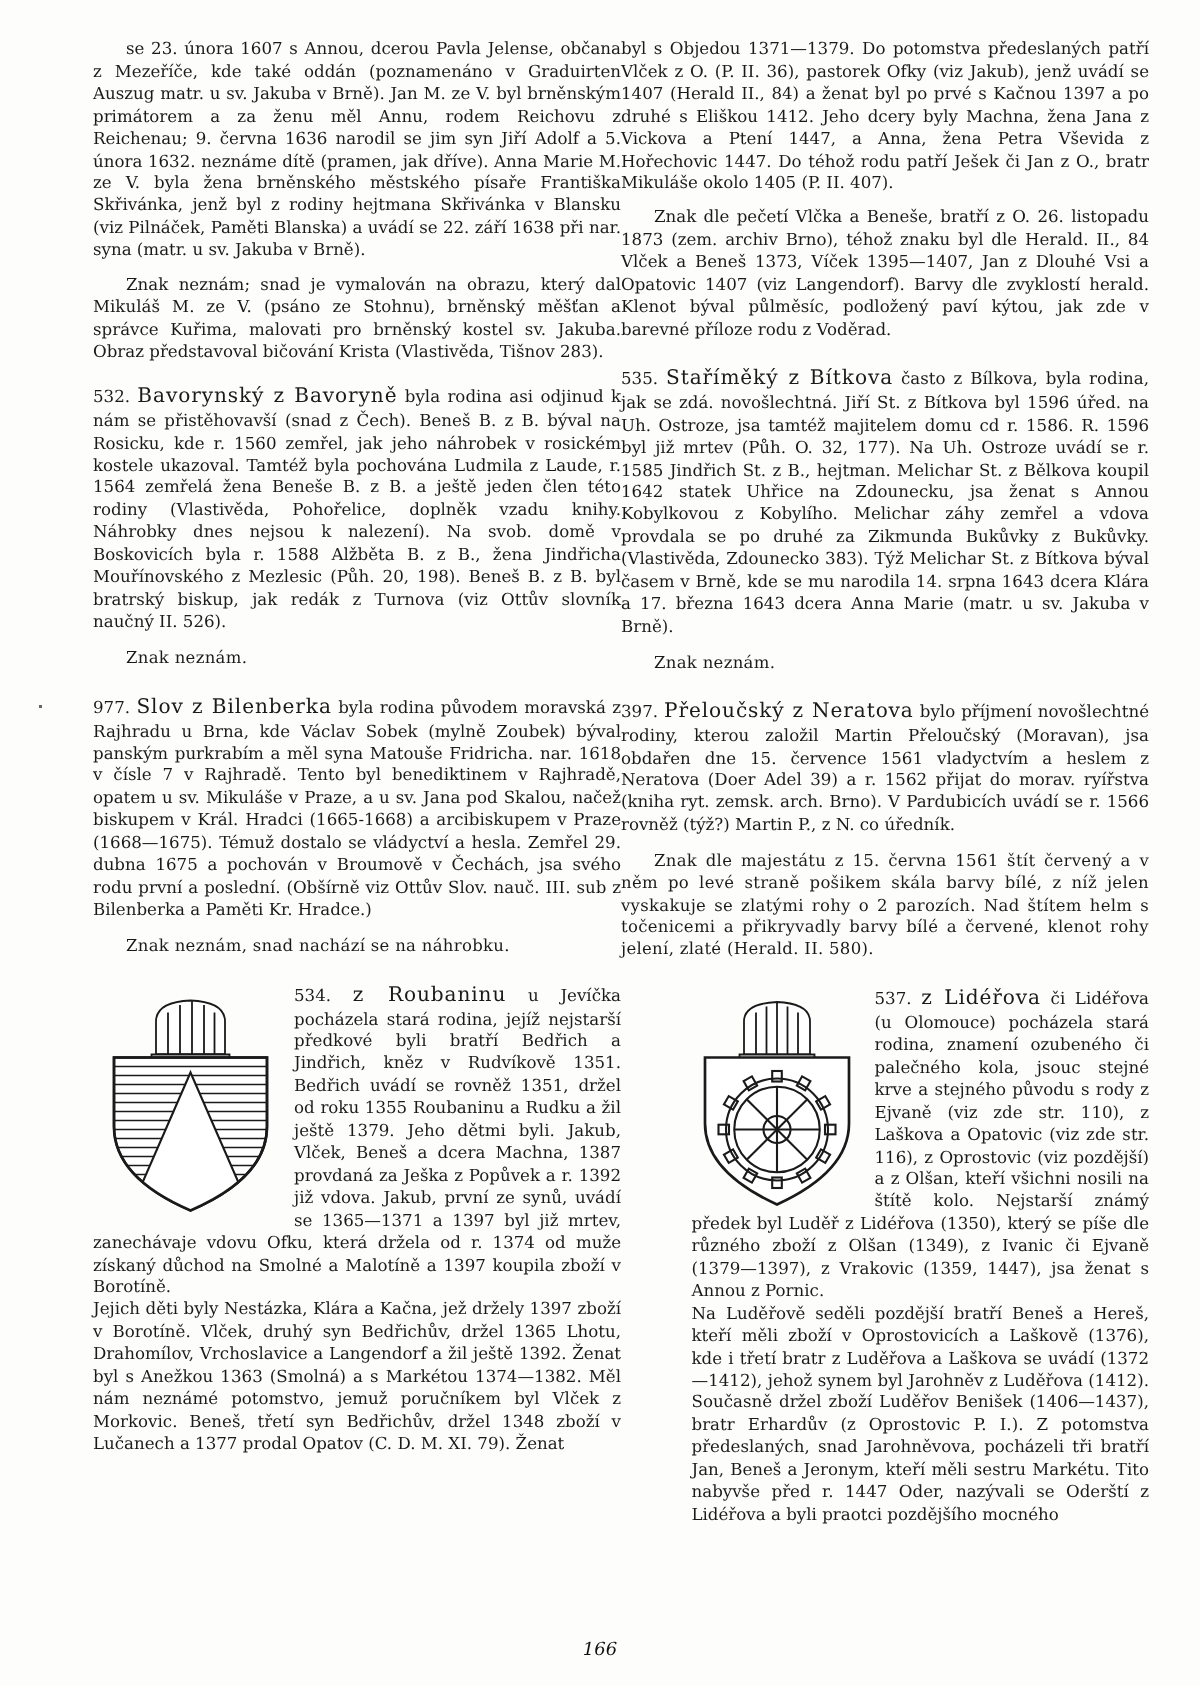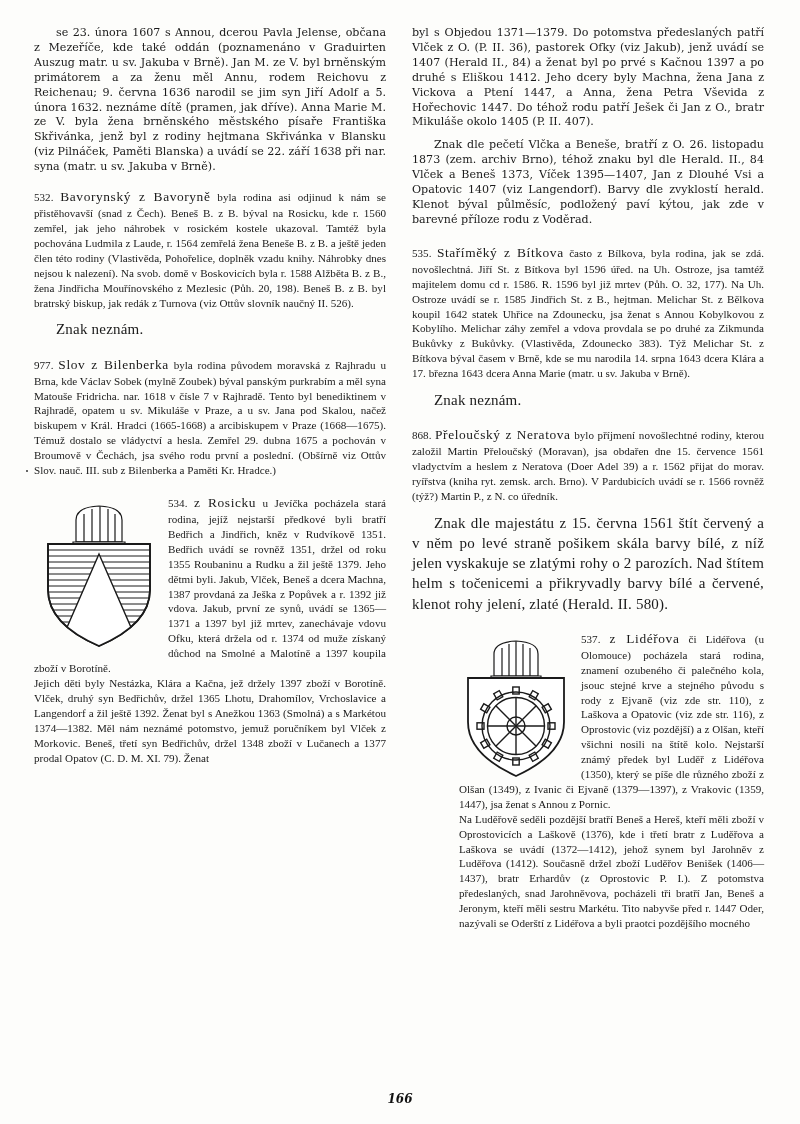--- a/index.html
+++ b/index.html
@@ -13,51 +13,50 @@
     height: 1124px;
     background: #fdfdfb;
     box-sizing: border-box;
     padding: 26px 34px 30px 34px;
     font-family: "DejaVu Serif", serif;
     color: #1a1a1a;
     overflow: hidden;
   }
   .columns {
     display: flex;
-    gap: 26px;
     height: 1040px;
+    justify-content: flex-end;
   }
   .col {
     width: 352px;
     font-size: 11.1px;
     line-height: 1.345;
     text-align: justify;
     hyphens: auto;
   }
   p {
     margin: 0 0 0 0;
     text-indent: 22px;
   }
   p.noindent { text-indent: 0; }
   .entry {
     margin-top: 13px;
-    font-family: Liberation Serif, serif;
   }
   .entry:first-child { margin-top: 0; }
   .entry-num {
     font-weight: normal;
   }
   .entry-title {
     font-size: 13.4px;
     letter-spacing: 0.6px;
   }
   .znak {
     margin-top: 9px;
     text-indent: 22px;
-    font-size: 15px;
+    font-size: 11px;
     letter-spacing: 0.2px;
   }
   .shield-wrap {
     float: left;
     width: 118px;
     height: 150px;
     margin: 4px 10px 2px 6px;
     shape-outside: margin-box;
   }
   .shield-wrap.sh537 {
@@ -73,57 +72,58 @@
   .pagenum {
     position: absolute;
     bottom: 18px;
     left: 0;
     width: 800px;
     text-align: center;
     font-size: 12px;
     font-style: italic;
     font-family: "DejaVu Serif", serif;
     color: #111;
-    font-weight: bold;
   }
   .tiny-dot {
     position: absolute;
     left: 26px;
     top: 470px;
     width: 2px;
     height: 2px;
     background: #666;
   }
 </style>
 </head>
 <body>
 
 <div class="page">
   <div class="tiny-dot"></div>
   <div class="columns">
 
     <div class="col">
 
       <p>se 23. února 1607 s Annou, dcerou Pavla Jelense, občana z Mezeříče, kde také oddán (poznamenáno v Graduirten Auszug matr. u sv. Jakuba v Brně). Jan M. ze V. byl brněnským primátorem a za ženu měl Annu, rodem Reichovu z Reichenau; 9. června 1636 narodil se jim syn Jiří Adolf a 5. února 1632. neznáme dítě (pramen, jak dříve). Anna Marie M. ze V. byla žena brněnského městského písaře Františka Skřivánka, jenž byl z rodiny hejtmana Skřivánka v Blansku (viz Pilnáček, Paměti Blanska) a uvádí se 22. září 1638 při nar. syna (matr. u sv. Jakuba v Brně).</p>
+      <p style="margin-top:8px;">Znak neznám; snad je vymalován na obrazu, který dal Mikuláš M. ze V. (psáno ze Stohnu), brněnský měšťan a správce Kuřima, malovati pro brněnský kostel sv. Jakuba. Obraz představoval bičování Krista (Vlastivěda, Tišnov 283).</p>
 
       <div class="entry">
         <p class="noindent" style="text-indent:0;">
           <span class="entry-num">532.</span>
           <span class="entry-title">Bavorynský z Bavoryně</span>
           <span>byla rodina asi odjinud k nám se přistěhovavší (snad z Čech). Beneš B. z B. býval na Rosicku, kde r. 1560 zemřel, jak jeho náhrobek v rosickém kostele ukazoval. Tamtéž byla pochována Ludmila z Laude, r. 1564 zemřelá žena Beneše B. z B. a ještě jeden člen této rodiny (Vlastivěda, Pohořelice, doplněk vzadu knihy. Náhrobky dnes nejsou k nalezení). Na svob. domě v Boskovicích byla r. 1588 Alžběta B. z B., žena Jindřicha Mouřínovského z Mezlesic (Půh. 20, 198). Beneš B. z B. byl bratrský biskup, jak redák z Turnova (viz Ottův slovník naučný II. 526).</span>
         </p>
         <div class="znak">Znak neznám.</div>
       </div>
 
       <div class="entry" style="margin-top:16px;">
         <p class="noindent" style="text-indent:0;">
           <span class="entry-num">977.</span>
           <span class="entry-title">Slov z Bilenberka</span>
           <span>byla rodina původem moravská z Rajhradu u Brna, kde Václav Sobek (mylně Zoubek) býval panským purkrabím a měl syna Matouše Fridricha. nar. 1618 v čísle 7 v Rajhradě. Tento byl benediktinem v Rajhradě, opatem u sv. Mikuláše v Praze, a u sv. Jana pod Skalou, načež biskupem v Král. Hradci (1665-1668) a arcibiskupem v Praze (1668—1675). Témuž dostalo se vládyctví a hesla. Zemřel 29. dubna 1675 a pochován v Broumově v Čechách, jsa svého rodu první a poslední. (Obšírně viz Ottův Slov. nauč. III. sub z Bilenberka a Paměti Kr. Hradce.)</span>
         </p>
+        <div class="znak">Znak neznám, snad nachází se na náhrobku.</div>
       </div>
 
       <div class="entry clearfix" style="margin-top:16px;">
         <div class="shield-wrap">
           <svg viewBox="0 0 118 152" width="118" height="152" xmlns="http://www.w3.org/2000/svg">
             <defs>
               <clipPath id="clipShield534">
                 <path d="M8 46 L110 46 L110 92 Q110 126 59 148 Q8 126 8 92 Z"></path>
               </clipPath>
             </defs>
@@ -161,21 +161,21 @@
             </g>
 
             <g clip-path="url(#clipShield534)">
               <path d="M59 56 L100 150 L18 150 Z" fill="#ffffff" stroke="#1a1a1a" stroke-width="1.4"></path>
             </g>
             <path d="M8 46 L110 46 L110 92 Q110 126 59 148 Q8 126 8 92 Z" fill="none" stroke="#1a1a1a" stroke-width="1.8"></path>
           </svg>
         </div>
         <p class="noindent" style="text-indent:0;">
           <span class="entry-num">534.</span>
-          <span class="entry-title">z Rosicku</span>
+          <span class="entry-title">z Roubaninu</span>
           <span>u Jevíčka pocházela stará rodina, jejíž nejstarší předkové byli bratří Bedřich a Jindřich, kněz v Rudvíkově 1351. Bedřich uvádí se rovněž 1351, držel od roku 1355 Roubaninu a Rudku a žil ještě 1379. Jeho dětmi byli. Jakub, Vlček, Beneš a dcera Machna, 1387 provdaná za Ješka z Popůvek a r. 1392 již vdova. Jakub, první ze synů, uvádí se 1365—1371 a 1397 byl již mrtev, zanechávaje vdovu Ofku, která držela od r. 1374 od muže získaný důchod na Smolné a Malotíně a 1397 koupila zboží v Borotíně.</span>
         </p>
         <p style="text-indent:0;">Jejich děti byly Nestázka, Klára a Kačna, jež držely 1397 zboží v Borotíně. Vlček, druhý syn Bedřichův, držel 1365 Lhotu, Drahomílov, Vrchoslavice a Langendorf a žil ještě 1392. Ženat byl s Anežkou 1363 (Smolná) a s Markétou 1374—1382. Měl nám neznámé potomstvo, jemuž poručníkem byl Vlček z Morkovic. Beneš, třetí syn Bedřichův, držel 1348 zboží v Lučanech a 1377 prodal Opatov (C. D. M. XI. 79). Ženat</p>
       </div>
 
     </div>
 
     <div class="col">
 
       <p class="noindent" style="text-indent:0;">byl s Objedou 1371—1379. Do potomstva předeslaných patří Vlček z O. (P. II. 36), pastorek Ofky (viz Jakub), jenž uvádí se 1407 (Herald II., 84) a ženat byl po prvé s Kačnou 1397 a po druhé s Eliškou 1412. Jeho dcery byly Machna, žena Jana z Vickova a Ptení 1447, a Anna, žena Petra Vševida z Hořechovic 1447. Do téhož rodu patří Ješek či Jan z O., bratr Mikuláše okolo 1405 (P. II. 407).</p>
@@ -185,21 +185,21 @@
         <p class="noindent" style="text-indent:0;">
           <span class="entry-num">535.</span>
           <span class="entry-title">Staříměký z Bítkova</span>
           <span>často z Bílkova, byla rodina, jak se zdá. novošlechtná. Jiří St. z Bítkova byl 1596 úřed. na Uh. Ostroze, jsa tamtéž majitelem domu cd r. 1586. R. 1596 byl již mrtev (Půh. O. 32, 177). Na Uh. Ostroze uvádí se r. 1585 Jindřich St. z B., hejtman. Melichar St. z Bělkova koupil 1642 statek Uhřice na Zdounecku, jsa ženat s Annou Kobylkovou z Kobylího. Melichar záhy zemřel a vdova provdala se po druhé za Zikmunda Bukůvky z Bukůvky. (Vlastivěda, Zdounecko 383). Týž Melichar St. z Bítkova býval časem v Brně, kde se mu narodila 14. srpna 1643 dcera Klára a 17. března 1643 dcera Anna Marie (matr. u sv. Jakuba v Brně).</span>
         </p>
         <div class="znak">Znak neznám.</div>
       </div>
 
       <div class="entry" style="margin-top:16px;">
         <p class="noindent" style="text-indent:0;">
-          <span class="entry-num">868.</span>
+          <span class="entry-num">397.</span>
           <span class="entry-title">Přeloučský z Neratova</span>
           <span>bylo příjmení novošlechtné rodiny, kterou založil Martin Přeloučský (Moravan), jsa obdařen dne 15. července 1561 vladyctvím a heslem z Neratova (Doer Adel 39) a r. 1562 přijat do morav. ryířstva (kniha ryt. zemsk. arch. Brno). V Pardubicích uvádí se r. 1566 rovněž (týž?) Martin P., z N. co úředník.</span>
         </p>
         <div class="znak">Znak dle majestátu z 15. června 1561 štít červený a v něm po levé straně pošikem skála barvy bílé, z níž jelen vyskakuje se zlatými rohy o 2 parozích. Nad štítem helm s točenicemi a přikryvadly barvy bílé a červené, klenot rohy jelení, zlaté (Herald. II. 580).</div>
       </div>
 
       <div class="entry clearfix" style="margin-top:16px;margin-left:47px;">
         <div class="shield-wrap sh537">
           <svg viewBox="0 0 110 146" width="110" height="146" xmlns="http://www.w3.org/2000/svg">
 

